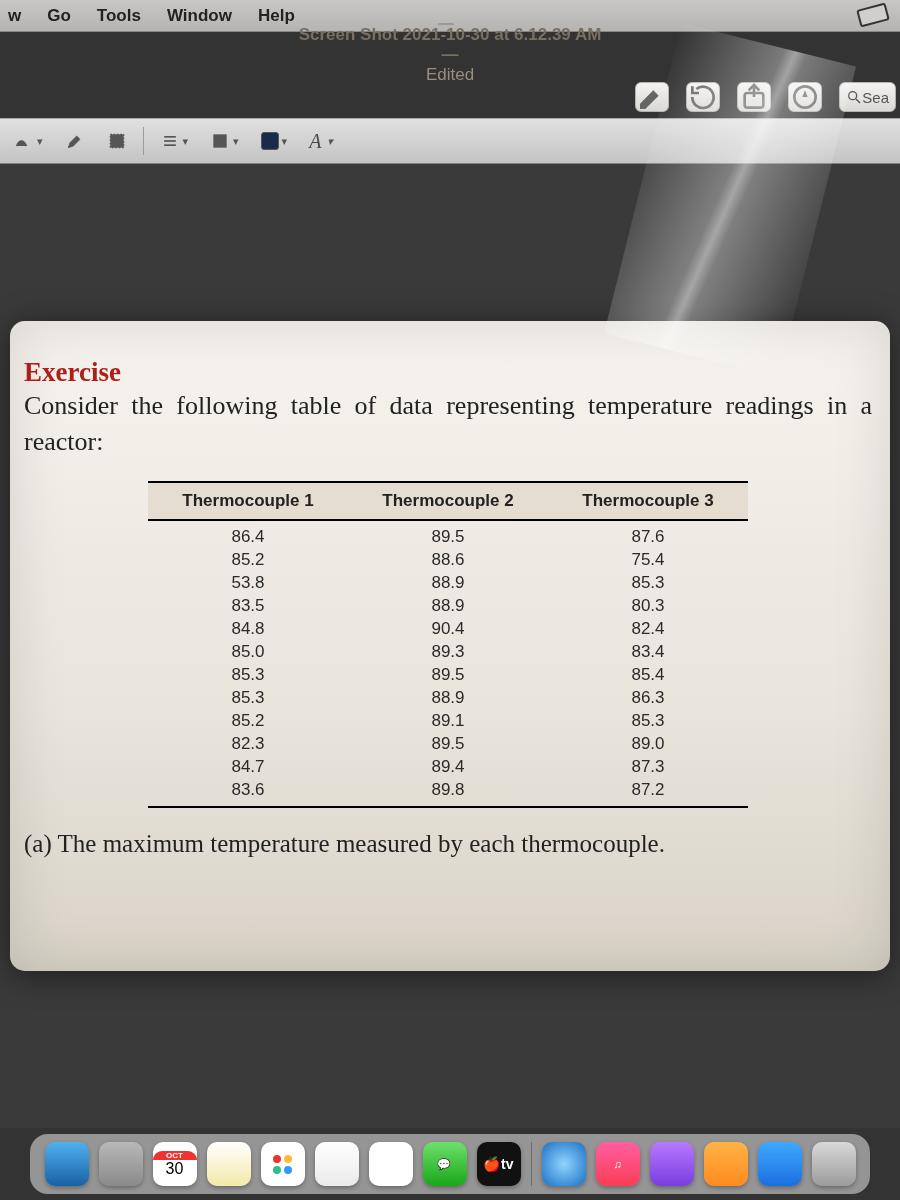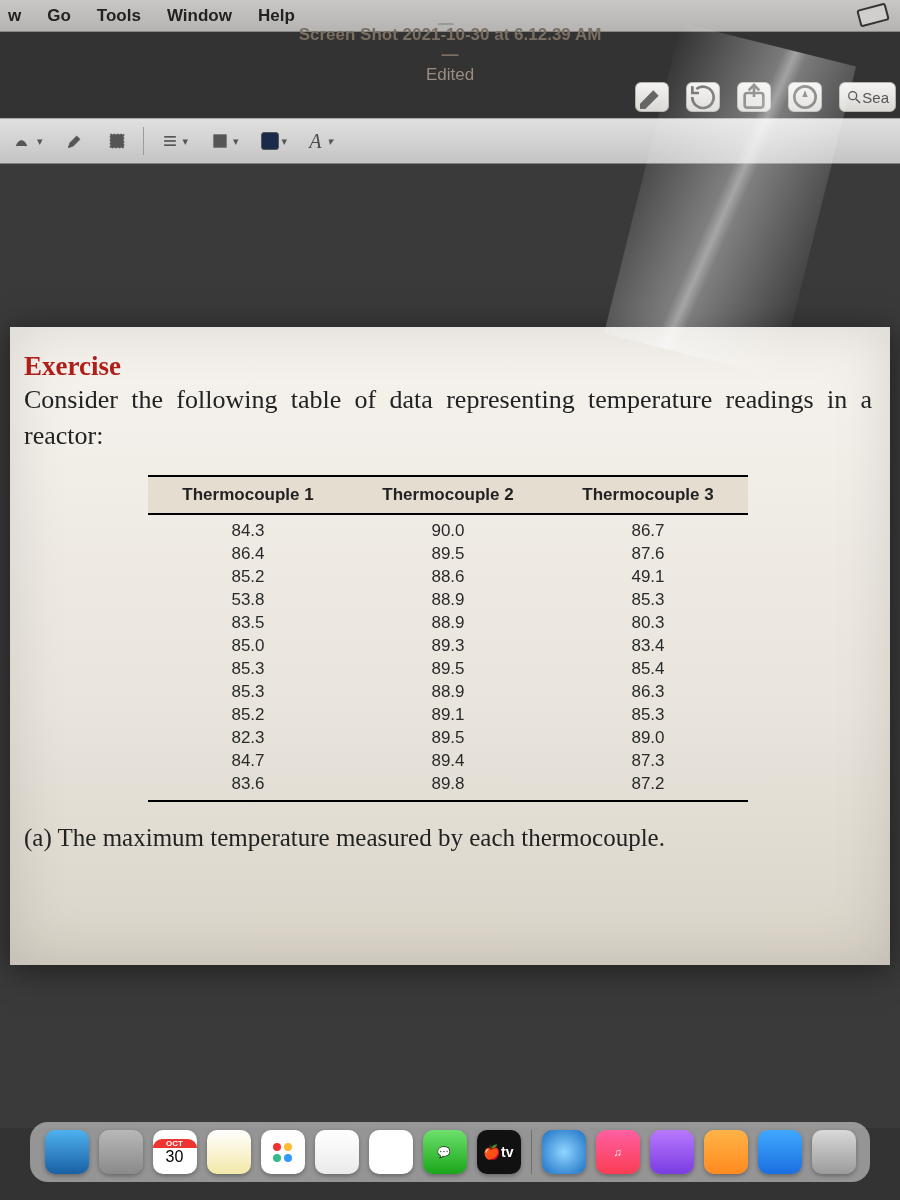--- a/index.html
+++ b/index.html
@@ -69,44 +69,44 @@
 
   .stage {
     position:absolute;
     top:164px;left:0;right:0;bottom:72px;
     background:#3a3a3a;
     display:flex; align-items:center; justify-content:center;
   }
   .page {
     width: 880px;
     background: linear-gradient(180deg,#f6f3ee 0%, #e9e4dc 60%, #d9d3c8 100%);
-    border-radius:0;
+    border-radius:15px;
     box-shadow: inset 0 0 60px rgba(0,0,0,.12), 0 4px 30px rgba(0,0,0,.5);
-    padding: 24px 18px 110px 14px;
+    padding: 36px 18px 110px 14px;
     font-family: "Times New Roman", Times, serif;
     color:#222;
   }
   .ex-title { font-weight:700; color:#b01e1a; font-size:27px; }
   .ex-body { font-size:26px; line-height:1.35; text-align: justify; }
   .table-wrap { margin:22px auto 18px auto; width: 600px; }
   table { border-collapse: collapse; width:100%; font-family: Arial, Helvetica, sans-serif; }
   thead th {
     background:#e5ded0; font-size:17px; font-weight:700;
     padding:8px 0; border-top:2px solid #000; border-bottom:2px solid #000;
   }
   tbody td {
     text-align:center; font-size:17px; padding:1.5px 0;
     color:#2a2a2a;
   }
   tbody tr:last-child td { border-bottom:2px solid #000; padding-bottom:6px; }
   tbody tr:first-child td { padding-top:6px; }
   .questions { font-size:25px; line-height:1.4; }
 
   .dock {
-    position:absolute; bottom:18px; left:50%; transform:translateX(-50%);
+    position:absolute; bottom:6px; left:50%; transform:translateX(-50%);
     height:60px; width:840px;
     background:rgba(230,230,230,.55);
     border-radius:18px;
     display:flex; align-items:center; justify-content:center; gap:10px;
     padding:0 10px;
   }
   .dock-item {
     width:44px;height:44px;border-radius:10px;
     display:flex;align-items:center;justify-content:center;
     font-size:11px;font-weight:700;color:#fff;
@@ -227,43 +227,43 @@
       <table>
         <thead>
           <tr>
             <th>Thermocouple 1</th>
             <th>Thermocouple 2</th>
             <th>Thermocouple 3</th>
           </tr>
         </thead>
         <tbody id="tbody">
             <tr>
-              <td>84.3</td>
-              <td>90.0</td>
-              <td>86.7</td>
-            </tr>
-            <tr>
               <td>86.4</td>
               <td>89.5</td>
               <td>87.6</td>
             </tr>
             <tr>
               <td>85.2</td>
               <td>88.6</td>
-              <td>49.1</td>
+              <td>75.4</td>
             </tr>
             <tr>
               <td>53.8</td>
               <td>88.9</td>
               <td>85.3</td>
             </tr>
             <tr>
               <td>83.5</td>
               <td>88.9</td>
               <td>80.3</td>
+            </tr>
+            <tr>
+              <td>84.8</td>
+              <td>90.4</td>
+              <td>82.4</td>
             </tr>
             <tr>
               <td>85.0</td>
               <td>89.3</td>
               <td>83.4</td>
             </tr>
             <tr>
               <td>85.3</td>
               <td>89.5</td>
               <td>85.4</td>

